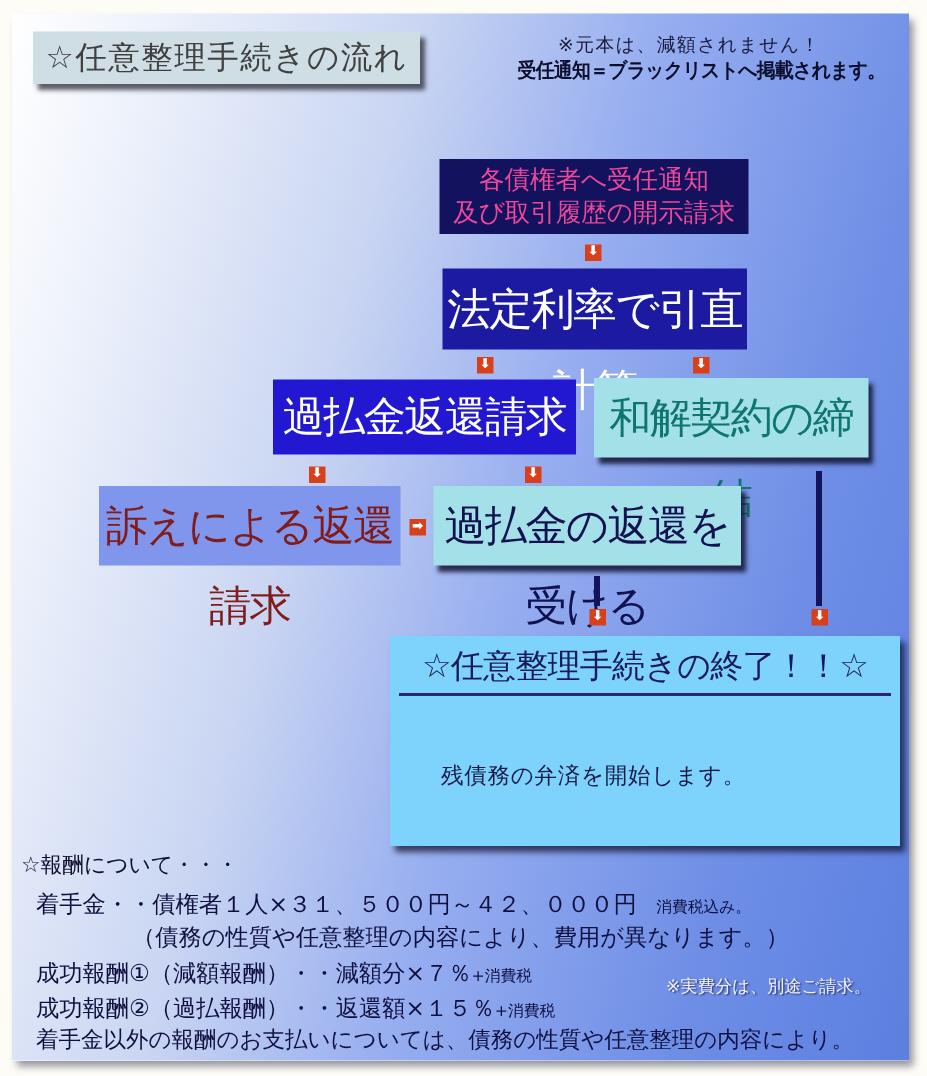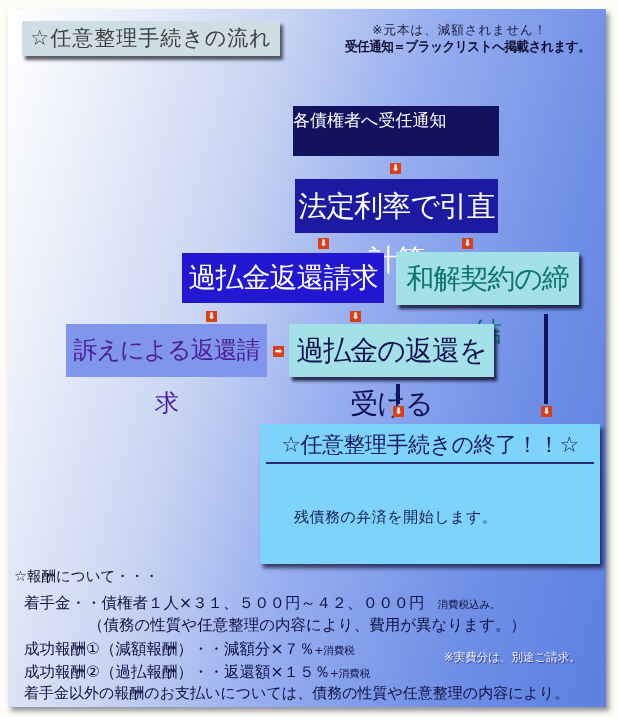--- a/index.html
+++ b/index.html
@@ -17,31 +17,31 @@
   .title-box {
     left:22px; top:21px; width:258px; height:35px;
     background:#cfdde4;
     box-shadow: 3px 4px 3px rgba(40,40,50,0.75);
     color:#404040; font-size:21px; line-height:35px; text-align:center;
     letter-spacing:1px;
   }
   .note1 { left:372px; top:22px; font-size:12.5px; color:#1a1a3a; letter-spacing:1px; }
   .note2 { left:345px; top:38px; font-size:13.5px; color:#0e0e2e; font-weight:bold; letter-spacing:-0.5px; transform:scaleX(0.93); transform-origin:left; }
   .navy-box {
-    background:#12125e; color:#ffffff; text-align:left;
+    background:#12125e; color:#ec4899; text-align:center;
   }
   .box1 { left:293px; top:106px; width:206px; height:50px; font-size:17px; line-height:22px; padding-top:3px; box-sizing:border-box; }
   .box2 { left:295px; top:179px; width:203px; height:54px; background:#1d1aa2; color:#fff; font-size:29px; line-height:54px; text-align:center; letter-spacing:-1px; }
   .box3 { left:182px; top:253px; width:202px; height:50px; background:#2318d2; color:#fff; font-size:28px; line-height:50px; text-align:center; letter-spacing:-1px; }
   .box4 {
     left:396px; top:252px; width:183px; height:53px; background:#a4e0e8; color:#0f766e;
     font-size:28px; line-height:53px; text-align:center; letter-spacing:-1px;
     box-shadow: 3px 4px 3px rgba(20,20,50,0.85);
   }
-  .box5 { left:66px; top:324px; width:201px; height:53px; background:#8096ec; color:#4c1d95; font-size:24px; line-height:53px; text-align:center; letter-spacing:-1px; }
+  .box5 { left:66px; top:324px; width:201px; height:53px; background:#8096ec; color:#7f1d1d; font-size:28px; line-height:53px; text-align:center; letter-spacing:-1px; }
   .box6 {
     left:289px; top:324px; width:205px; height:53px; background:#a4e0e8; color:#121250;
     font-size:28px; line-height:53px; text-align:center; letter-spacing:-1px;
     box-shadow: 3px 4px 3px rgba(20,20,50,0.85);
   }
   .arrow {
     width:11px; height:11px; background:#d8401c; color:#fff; font-size:9px;
     line-height:11px; text-align:center; font-weight:bold;
   }
   .vline { width:4px; background:#14145c; }
@@ -63,20 +63,21 @@
 <body>
 
 <div class="panel"></div>
 
 <div class="abs title-box">☆任意整理手続きの流れ</div>
 <div class="abs note1">※元本は、減額されません！</div>
 <div class="abs note2">受任通知＝ブラックリストへ掲載されます。</div>
 
 <div class="abs navy-box box1">
   <div>各債権者へ受任通知</div>
+  <div>及び取引履歴の開示請求</div>
 </div>
 <div class="abs arrow" style="left:390px;top:163px;">⬇</div>
 
 <div class="abs box2">法定利率で引直計算</div>
 <div class="abs arrow" style="left:318px;top:238px;">⬇</div>
 <div class="abs arrow" style="left:462px;top:238px;">⬇</div>
 
 <div class="abs box3">過払金返還請求</div>
 <div class="abs box4">和解契約の締結</div>
 <div class="abs arrow" style="left:206px;top:311px;">⬇</div>

